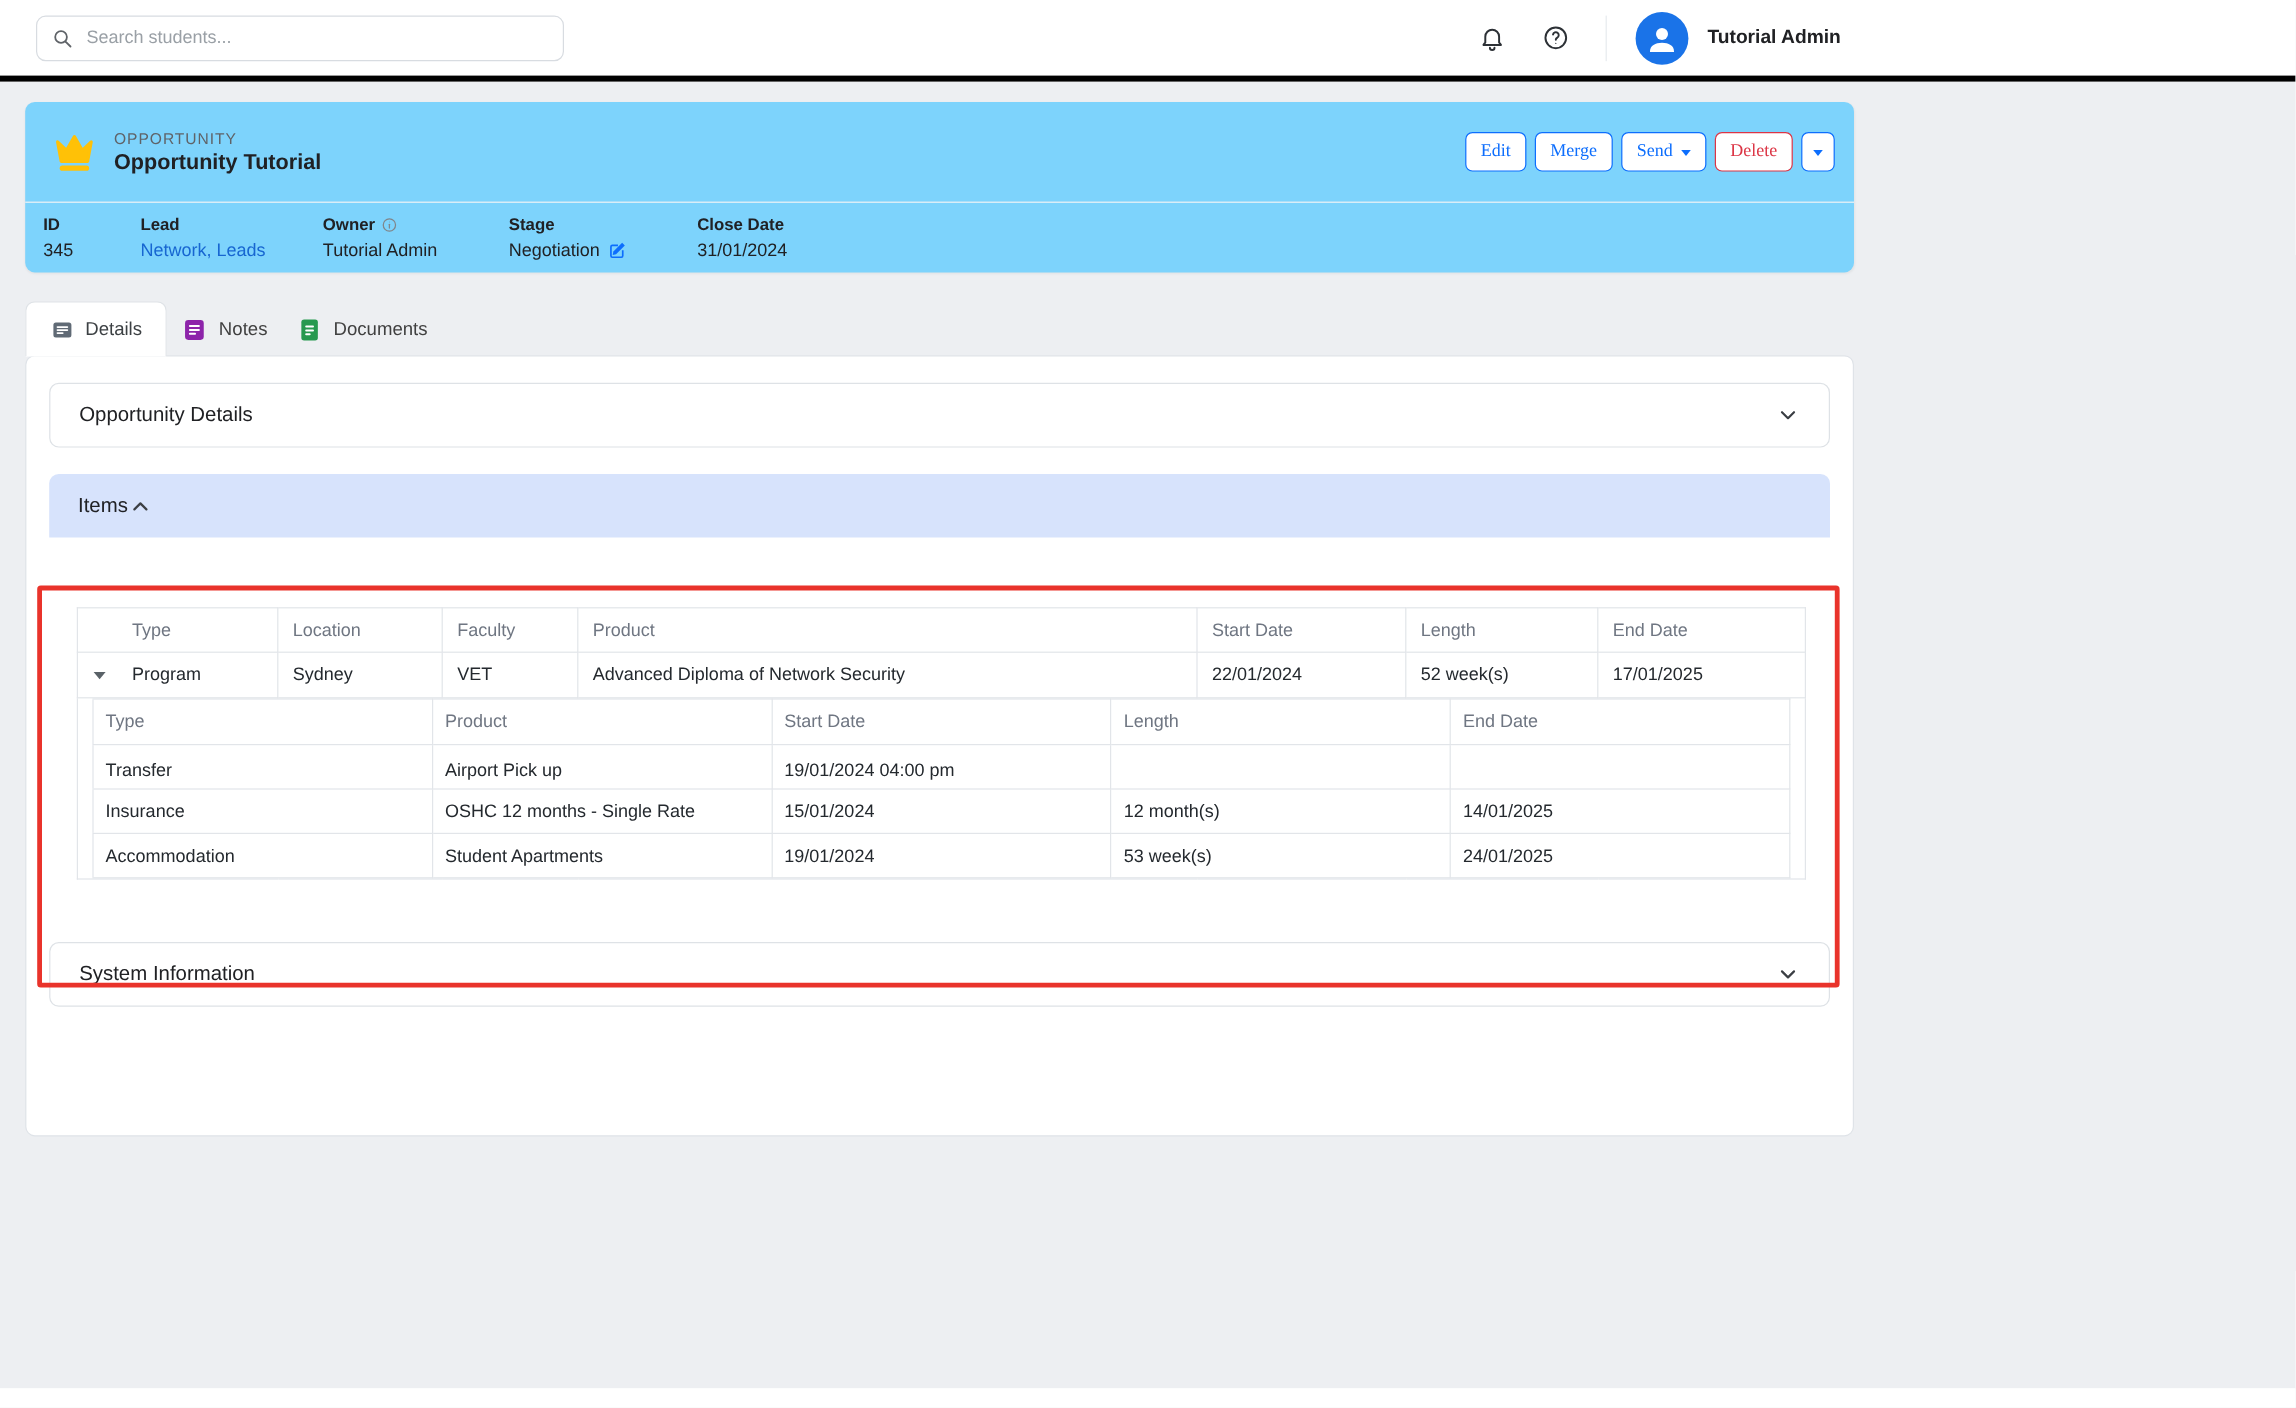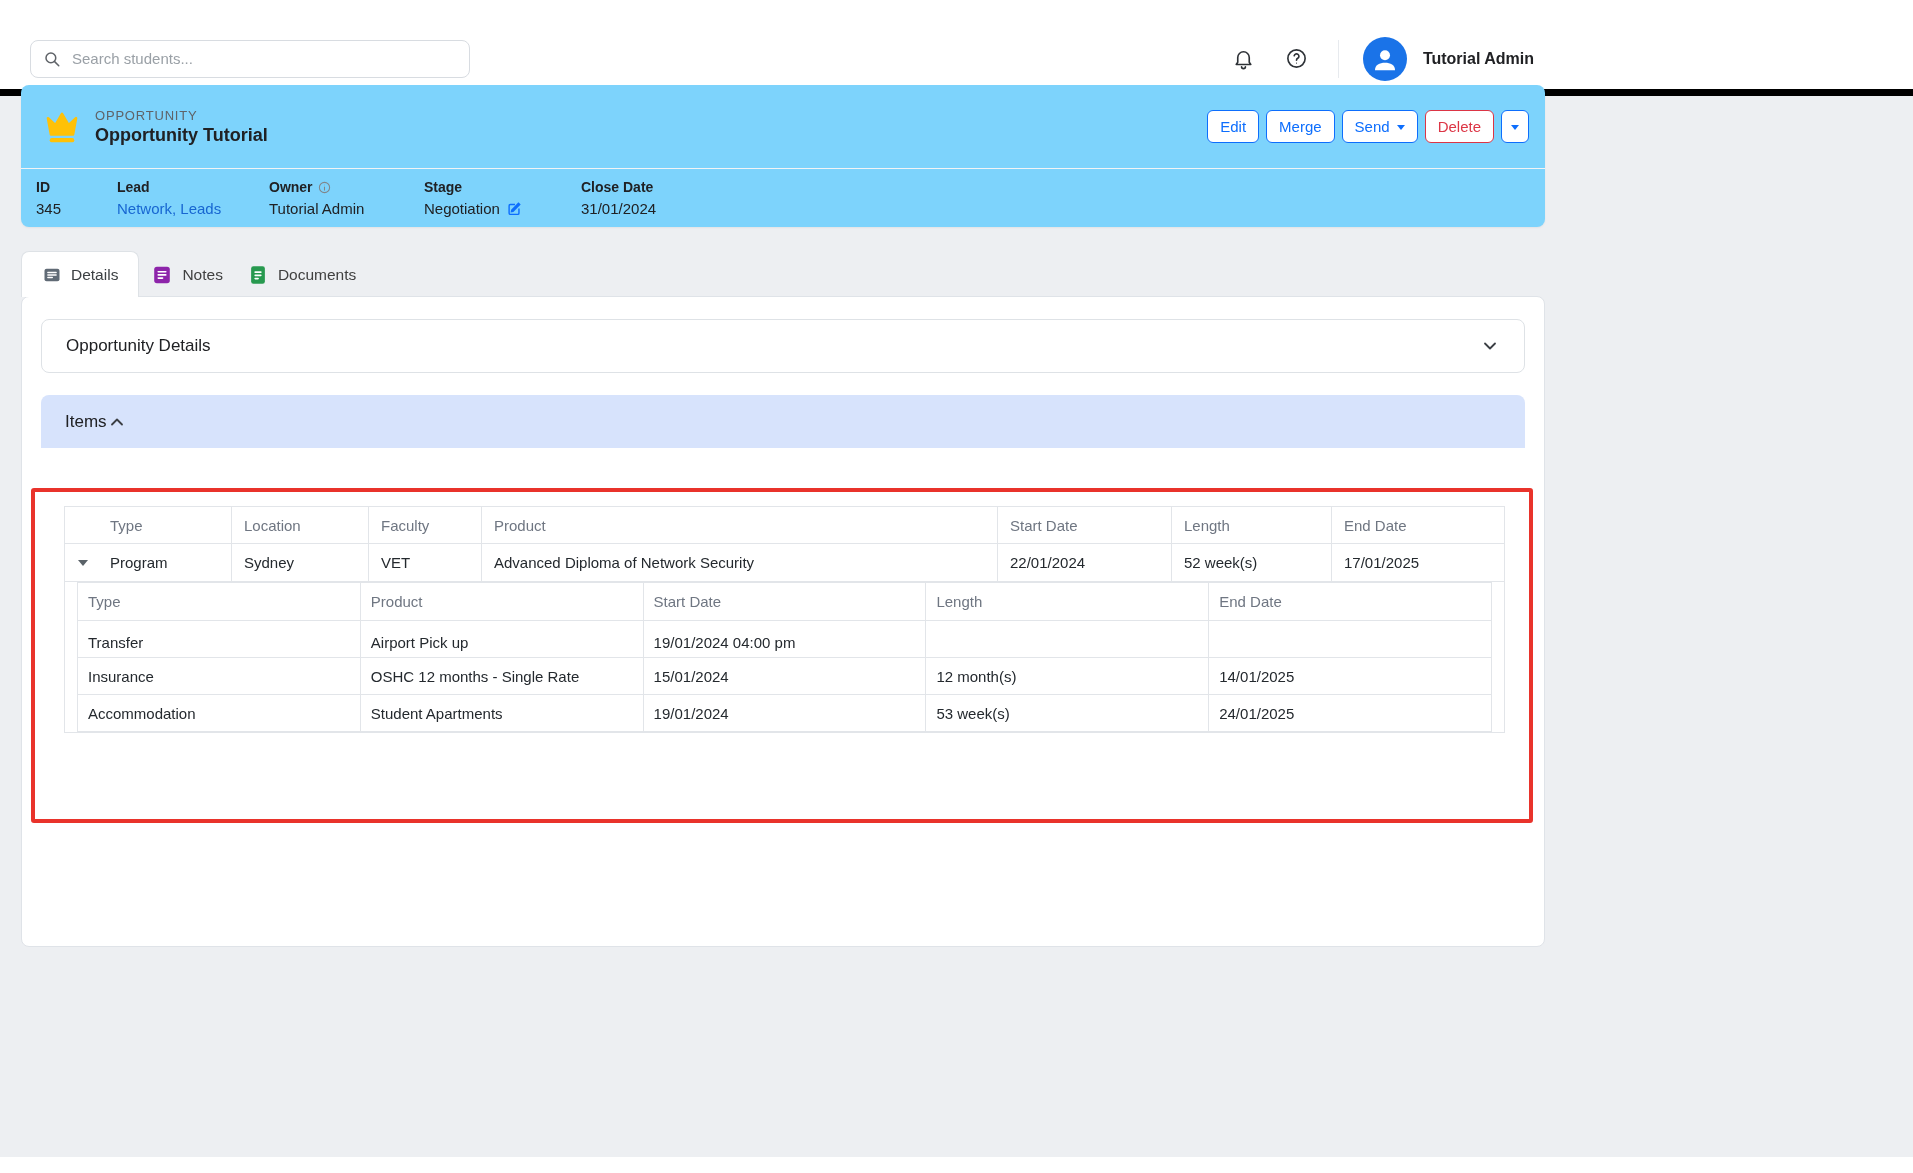--- a/index.html
+++ b/index.html
@@ -9,21 +9,21 @@
     background: #ffffff;
     font-family: "Liberation Sans", sans-serif;
     color: #212529;
   }
   .page-bg { position: absolute; left: 0; top: 68px; width: 100%; height: 1089px; background: #edeff2; }
   .bottom-strip { position: absolute; left: 0; top: 1157px; width: 100%; height: 16px; background: #ffffff; }
 
   
   .topbar {
     position: absolute; left: 0; top: 0; width: 100%; height: 68px;
-    background: #ffffff; border-bottom: 7px solid #000000; margin-top: 28px;
+    background: #ffffff; border-bottom: 5px solid #000000;
   }
   .topbar-inner {
     width: 1556px; height: 100%; display: flex; align-items: center;
     justify-content: space-between; padding: 0 22px 0 30px;
   }
   .search-box {
     width: 440px; height: 38px; border: 1px solid #d8dce1; border-radius: 8px;
     background: #ffffff; display: flex; align-items: center; padding: 0 12px; gap: 9px;
   }
   .search-box input {
@@ -46,21 +46,21 @@
     position: absolute; left: 21px; top: 85px; width: 1524px; height: 142px;
     background: #7dd3fc; border-radius: 8px; box-shadow: 0 1px 2px rgba(0,0,0,0.05);
   }
   .header-top { display: flex; align-items: center; height: 83px; padding: 0 16px 0 19px; }
   .crown-wrap { width: 44px; height: 44px; display: flex; align-items: center; justify-content: center; margin-right: 11px; }
   .entity-type { font-size: 13px; color: #5f6368; letter-spacing: 0.8px; margin-bottom: 3px; }
   .page-title { font-size: 18px; font-weight: 700; color: #202124; margin: 0; line-height: 1.1; }
   .header-actions { margin-left: auto; display: flex; align-items: center; gap: 7px; }
   .btn {
     height: 33px; padding: 0 12px; border-radius: 6px; background: #ffffff;
-    font-size: 15px; font-family: Liberation Sans, sans-serif; cursor: pointer;
+    font-size: 15px; font-family: Liberation Serif, serif; cursor: pointer;
     display: inline-flex; align-items: center; gap: 7px;
   }
   .btn-primary-o { border: 1px solid #0d6efd; color: #0d6efd; }
   .btn-danger-o  { border: 1px solid #dc3545; color: #dc3545; }
   .btn-caret-only { padding: 0 9px; }
   .caret {
     display: inline-block; width: 0; height: 0;
     border-left: 4.5px solid transparent; border-right: 4.5px solid transparent;
     border-top: 5px solid currentColor; margin-top: 2px;
   }
@@ -357,15 +357,21 @@
                   </tr>
                 </tbody>
               </table>
             </td>
           </tr>
         </tbody>
       </table>
     </div>
   </div>
 
+  <div class="section-header sys-info">
+    <span>System Information</span>
+    <svg width="20" height="20" viewBox="0 0 24 24" fill="none" stroke="#3b3f44" stroke-width="2.2" stroke-linecap="round" stroke-linejoin="round">
+        <polyline points="6 9 12 15 18 9"></polyline>
+      </svg>
+  </div>
 
   <div class="annotation-box"></div>
 </div>
 
 </body></html>

